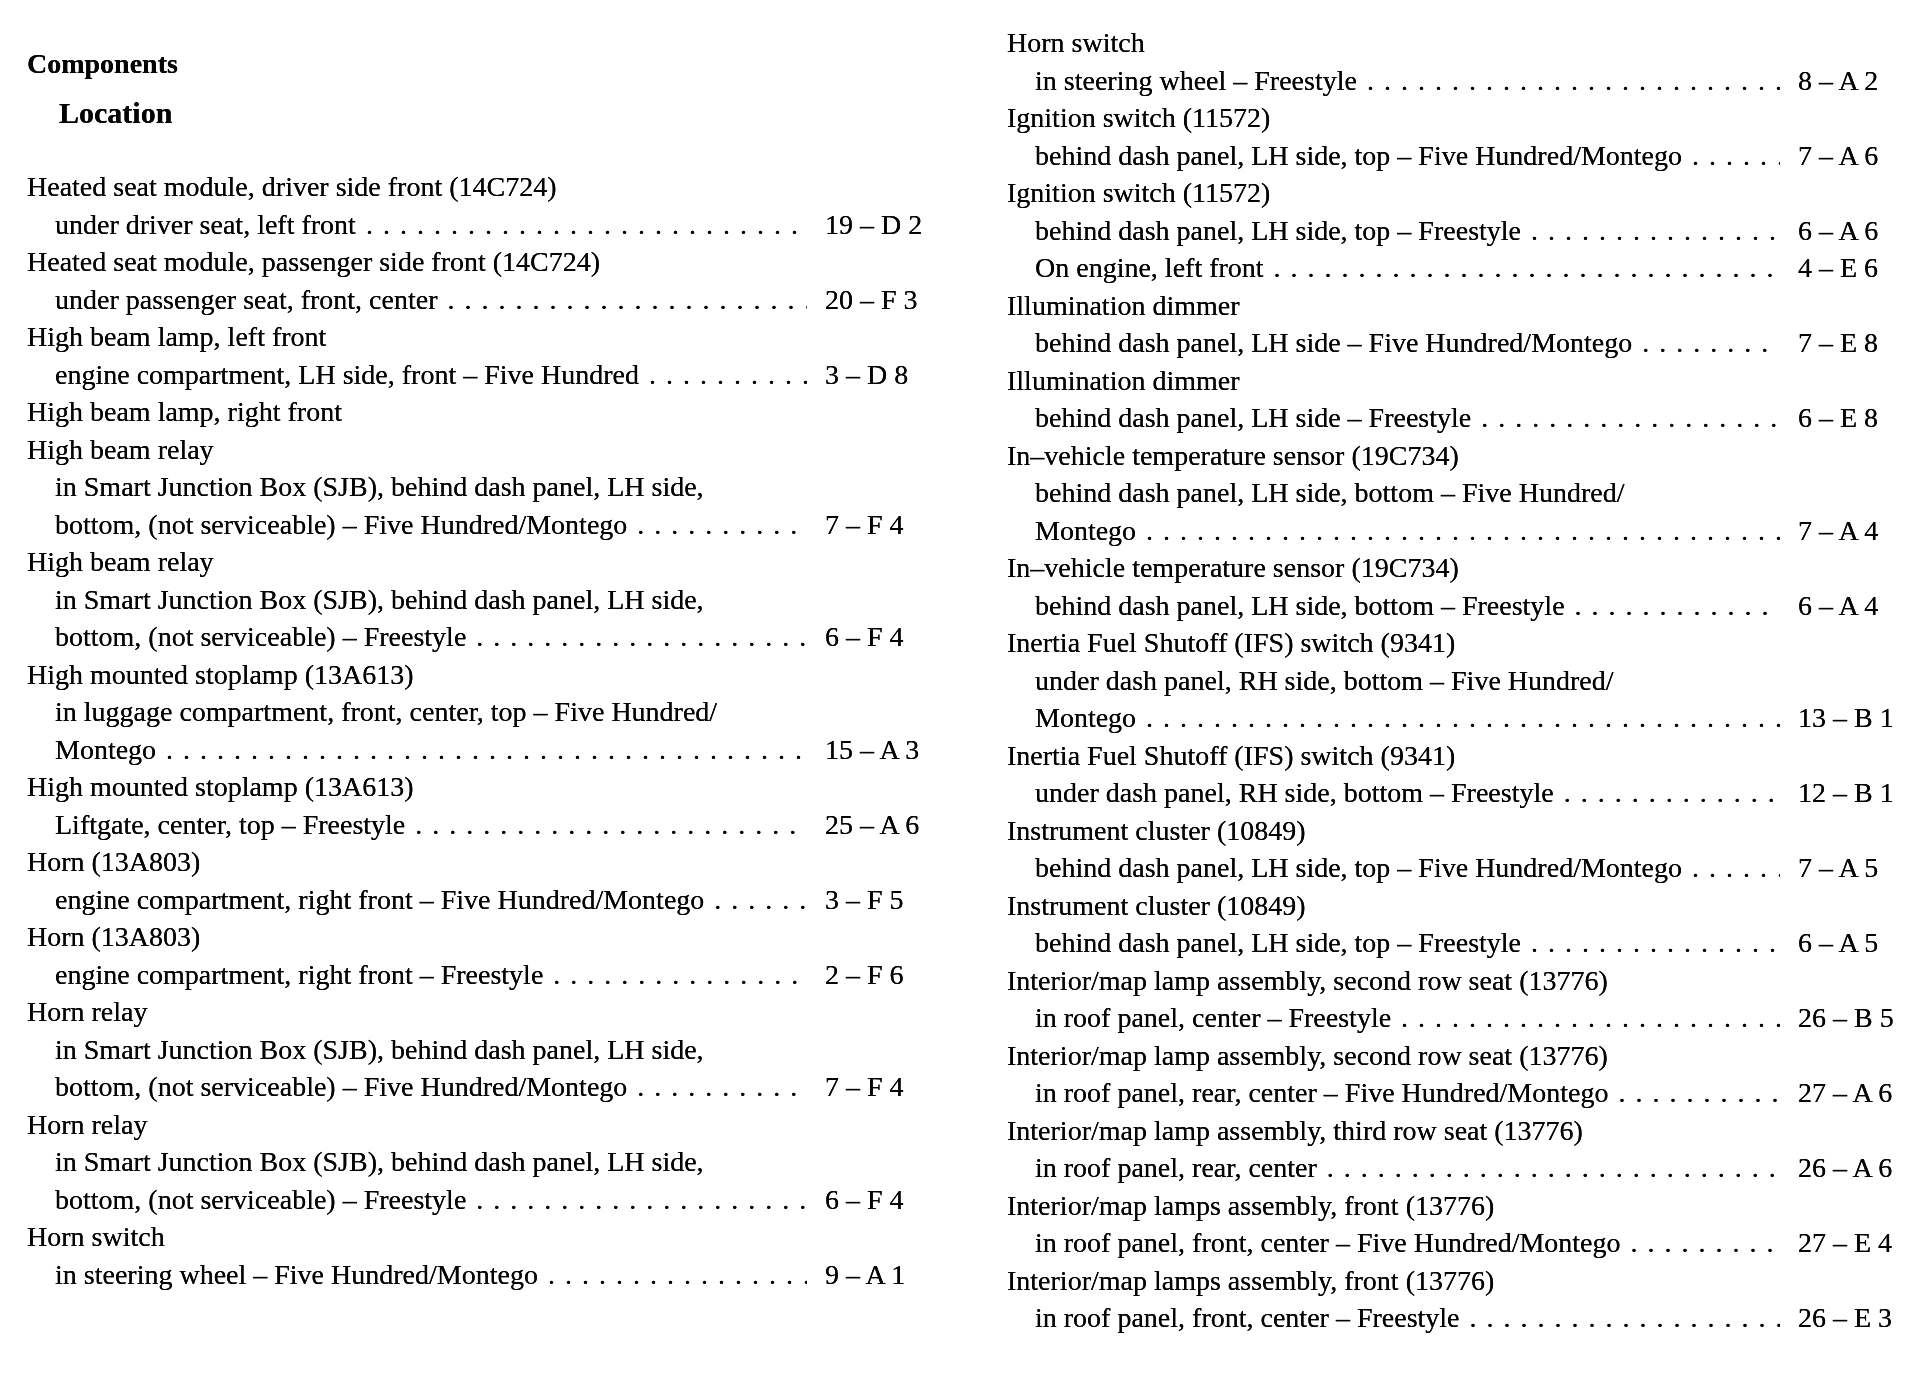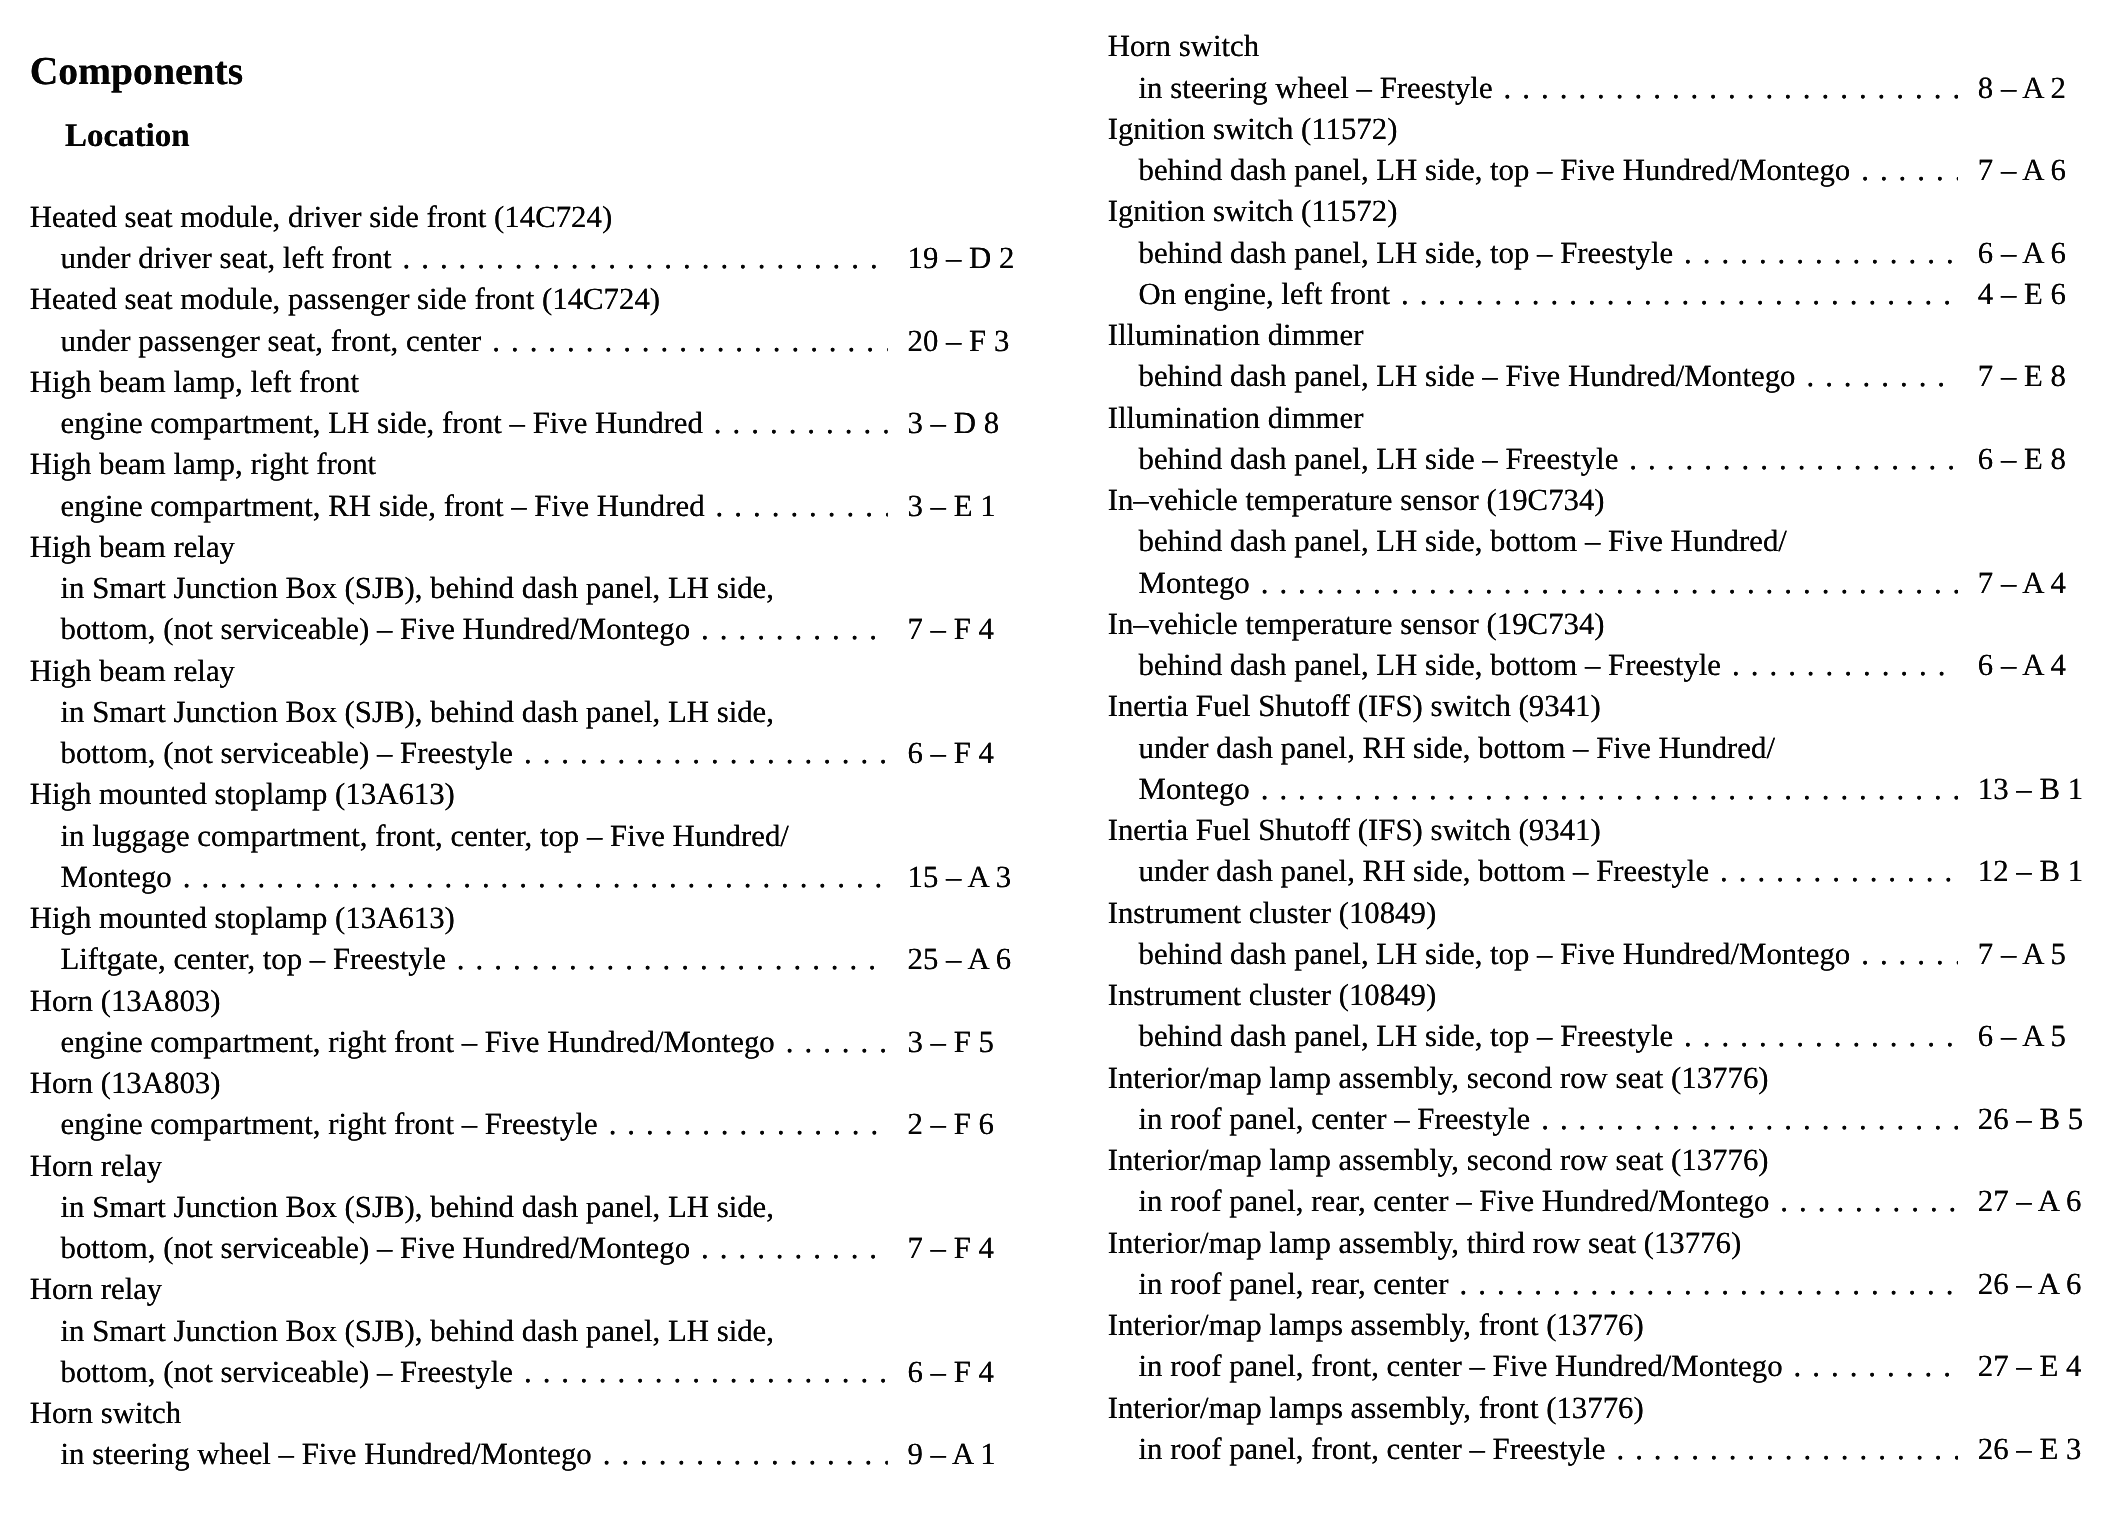--- a/index.html
+++ b/index.html
@@ -13,22 +13,22 @@
     font-size:28px;
     line-height:37.5px;
     text-shadow:0 0 0.55px currentColor; 
     overflow:hidden;
   }
   .col { position:absolute; top:0; }
   .col-left  { left:27px;  width:912px; top:44px; }
   .col-right { left:1007px; width:905px; top:24px; }
 
   .page-title {
-    font-size:36px; font-weight:700; line-height:40px;
-    margin:0 0 21px 0;
+    font-size:28px; font-weight:700; line-height:40px;
+    margin:0 0 10px 0;
   }
   .subheader {
     display:flex; align-items:baseline;
     font-size:30px; font-weight:700; line-height:38px;
     margin-bottom:36px;
     gap:16px;
   }
   .sub-location { margin-left:32px; }
   .sub-view { margin-left:auto; margin-right:172px; }
 
@@ -80,25 +80,20 @@
         <div class="entry">
           <div class="entry-name">High beam lamp, left front</div>
           <div class="loc-line">
             <span class="loc-text">engine compartment, LH side, front – Five Hundred</span>
             <span class="leader"></span>
             <span class="coord">3 – D 8</span>
           </div>
         </div>
         <div class="entry">
           <div class="entry-name">High beam lamp, right front</div>
-          <div class="loc-line">
-            <span class="loc-text">engine compartment, RH side, front – Five Hundred</span>
-            <span class="leader"></span>
-            <span class="coord">3 – E 1</span>
-          </div>
         </div>
         <div class="entry">
           <div class="entry-name">High beam relay</div>
           <div class="loc-line">
             <span class="loc-text">in Smart Junction Box (SJB), behind dash panel, LH side,</span>
           </div>
           <div class="loc-line">
             <span class="loc-text">bottom, (not serviceable) – Five Hundred/Montego</span>
             <span class="leader"></span>
             <span class="coord">7 – F 4</span>

